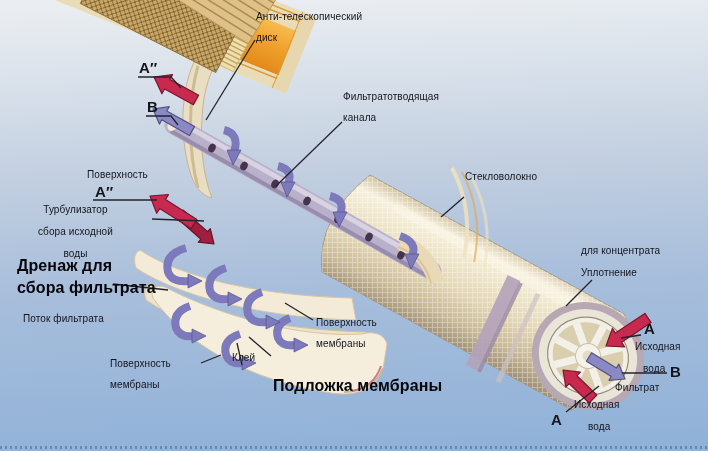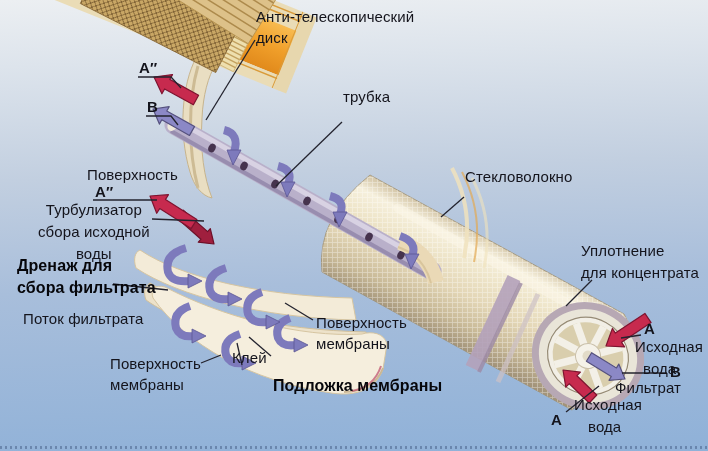--- a/index.html
+++ b/index.html
@@ -1,20 +1,20 @@
 <!DOCTYPE html>
 <html><head>
 <meta charset="utf-8">
 <style>
   html,body{margin:0;padding:0;background:#5a77a0;}
   #stage{position:relative;width:708px;height:451px;overflow:hidden;
     background:linear-gradient(178deg,#eceff2 0%,#dde4ec 14%,#c2cfe0 38%,#a8bedb 62%,#8fb1d8 100%);
     font-family:"Liberation Sans",sans-serif;}
   #art{position:absolute;left:0;top:0;}
-  .lbl{position:absolute;font-size:15px;line-height:21px;color:#14141c;white-space:nowrap;letter-spacing:.1px;}
+  .lbl{position:absolute;font-size:10px;line-height:21px;color:#14141c;white-space:nowrap;letter-spacing:.1px;}
   .lh22{line-height:22px;}
   .b{font-weight:700;font-size:16px;color:#06060a;}
   .tag{font-weight:700;font-size:15px;}
   .ind8{margin-left:8px;display:block;}
   .ind14{margin-left:14px;display:block;}
   .ln{display:block;}
   #scan-artifact{position:absolute;left:0;top:446px;width:708px;height:3px;opacity:.38;
     background:repeating-linear-gradient(90deg,#2a3e66 0 2px,transparent 2px 5px);}
 </style>
 </head>
@@ -212,21 +212,22 @@
     <path d="M622,373 L667,373"></path>
     <path d="M566,412 L599,386"></path>
   </g>
 </svg>
 
 <div class="lbl" style="left:256px;top:6px;">
   <span class="ln">Анти-телескопический</span>
   <span class="ln">диск</span>
 </div>
 <div class="lbl" style="left:343px;top:86px;">
-  <span class="ln">трубка</span>
+  <span class="ln">Фильтратотводящая</span>
+  <span class="ln">канала</span>
 </div>
 <div class="lbl tag" style="left:139px;top:57px;">А″</div>
 <div class="lbl tag" style="left:147px;top:96px;">В</div>
 <div class="lbl" style="left:87px;top:164px;">Поверхность</div>
 <div class="lbl tag" style="left:95px;top:181px;">А″</div>
 <div class="lbl lh22" style="left:38px;top:199px;text-align:center;">
   <span class="ln">Турбулизатор</span>
   <span class="ln">сбора исходной</span>
   <span class="ln">воды</span>
 </div>
@@ -242,22 +243,22 @@
 <div class="lbl" style="left:232px;top:347px;">Клей</div>
 <div class="lbl b" style="left:273px;top:351px;margin-top:24px;">Подложка мембраны</div>
 <div class="lbl" style="left:316px;top:312px;">
   <span class="ln">Поверхность</span>
   <span class="ln">мембраны</span>
 </div>
 <div class="lbl lh22" style="left:465px;top:166px;">
   <span class="ln">Стекловолокно</span>
 </div>
 <div class="lbl lh22" style="left:581px;top:240px;">
+  <span class="ln">для концентрата</span>
   <span class="ln">Уплотнение</span>
-  <span class="ln">для концентрата</span>
 </div>
 <div class="lbl tag" style="left:644px;top:318px;">А</div>
 <div class="lbl lh22" style="left:635px;top:336px;">
   <span class="ln">Исходная</span>
   <span class="ind8">вода</span>
 </div>
 <div class="lbl tag" style="left:670px;top:361px;">В</div>
 <div class="lbl" style="left:615px;top:377px;">Фильтрат</div>
 <div class="lbl tag" style="left:551px;top:409px;">А</div>
 <div class="lbl lh22" style="left:574px;top:394px;">

